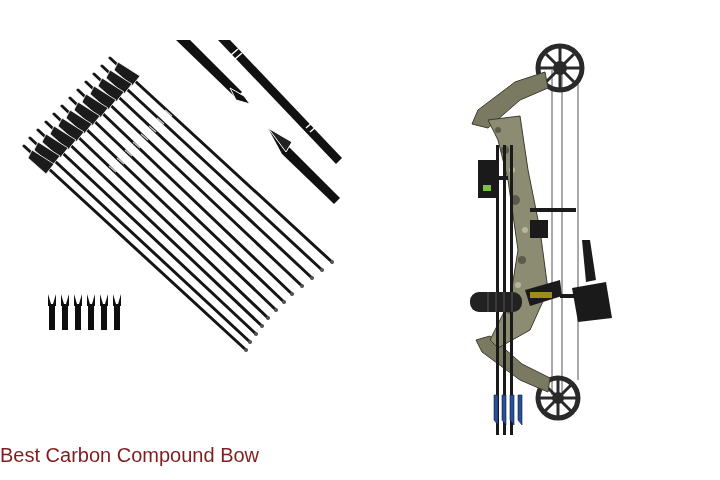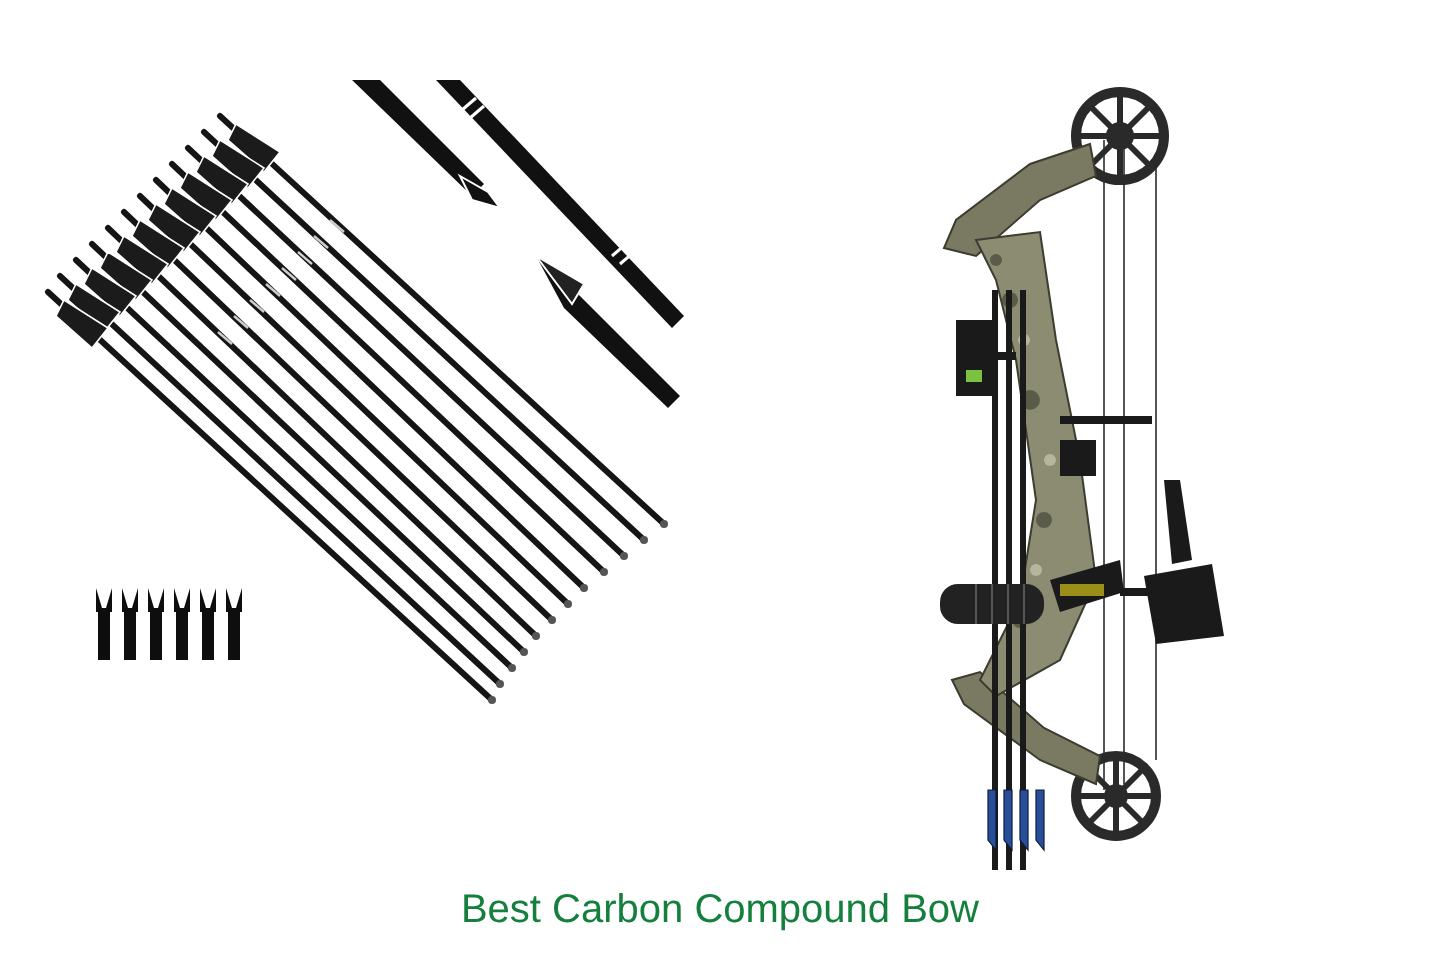--- a/index.html
+++ b/index.html
@@ -1,18 +1,18 @@
 <!DOCTYPE html>
 <html><head>
 <meta charset="utf-8">
 <style>
   html, body { margin:0; padding:0; background:#ffffff; }
   body { width:720px; height:480px; position:relative; overflow:hidden; font-family:"Liberation Sans", sans-serif; }
   .scene { position:absolute; left:0; top:0; width:720px; height:480px; }
-  .caption { position:absolute; left:0; top:444px; width:720px; text-align:center; font-size:20px; color:#15803d; font-family:"Liberation Sans", sans-serif; }
+  .caption { position:absolute; left:0; top:444px; width:720px; text-align:left; font-size:20px; color:#7f1d1d; font-family:"Liberation Sans", sans-serif; }
 </style>
 </head>
 <body>
 
 <svg class="scene" viewBox="0 0 720 480" xmlns="http://www.w3.org/2000/svg">
 
   <g>
     <g stroke="#151515" stroke-width="3" stroke-linecap="round">
       <line x1="110" y1="58" x2="332" y2="262"></line>
       <line x1="102" y1="66" x2="322" y2="270"></line>

